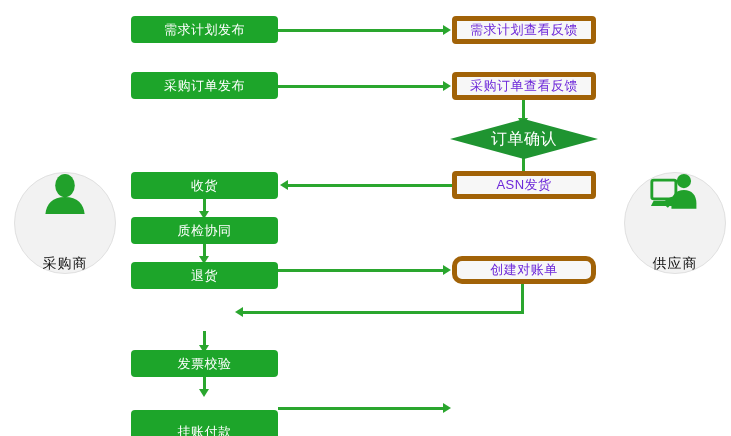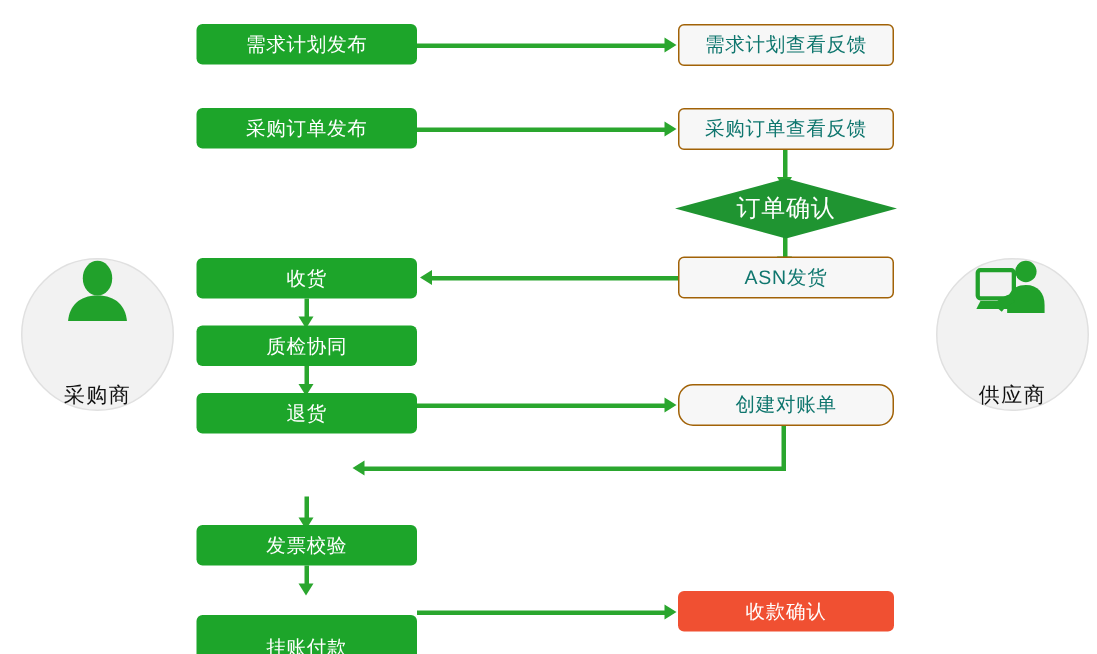--- a/index.html
+++ b/index.html
@@ -22,22 +22,22 @@
     white-space:nowrap;
     z-index:4;
   }
   .node.green{
     background:#1da52a;
     color:#ffffff;
     border-radius:4px;
   }
   .node.gray{
     background:#f7f7f7;
-    color:#0f766e;
-    border:1px solid #a16207;
+    color:#6d28d9;
+    border:5px solid #a16207;
     border-radius:4px;
   }
   .node.red{
     background:#f05032;
     color:#ffffff;
     border-radius:4px;
   }
 
   
   .diamond{
@@ -168,23 +168,20 @@
   </div>
 
   <div class="node gray" style="left:452px;top:171px;width:144px;height:28px;">
     <span>ASN发货</span>
   </div>
 
   <div class="node gray" style="left:452px;top:256px;width:144px;height:28px;border-radius:10px;">
     <span>创建对账单</span>
   </div>
 
-  <div class="node red" style="left:452px;top:394px;width:144px;height:27px;">
-    <span>收款确认</span>
-  </div>
 
   <div class="actor" style="left:14px;top:172px;">
     <svg class="glyph" viewBox="0 0 52 46">
       <ellipse cx="26" cy="14" rx="11" ry="13" fill="#21a12b"></ellipse>
       <path d="M26 27 C12 27 5 35 4 46 L48 46 C47 35 40 27 26 27 Z" fill="#21a12b"></path>
     </svg>
     <span class="aname">采购商</span>
   </div>
 
   <div class="actor" style="left:624px;top:172px;">

